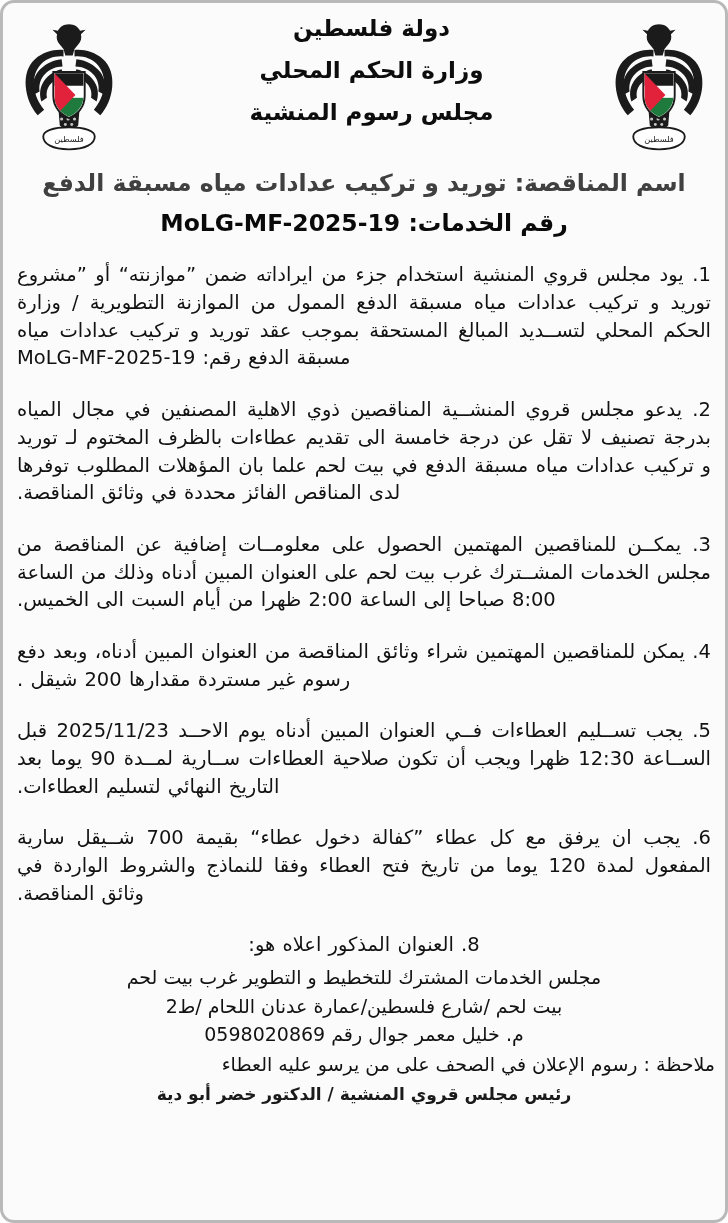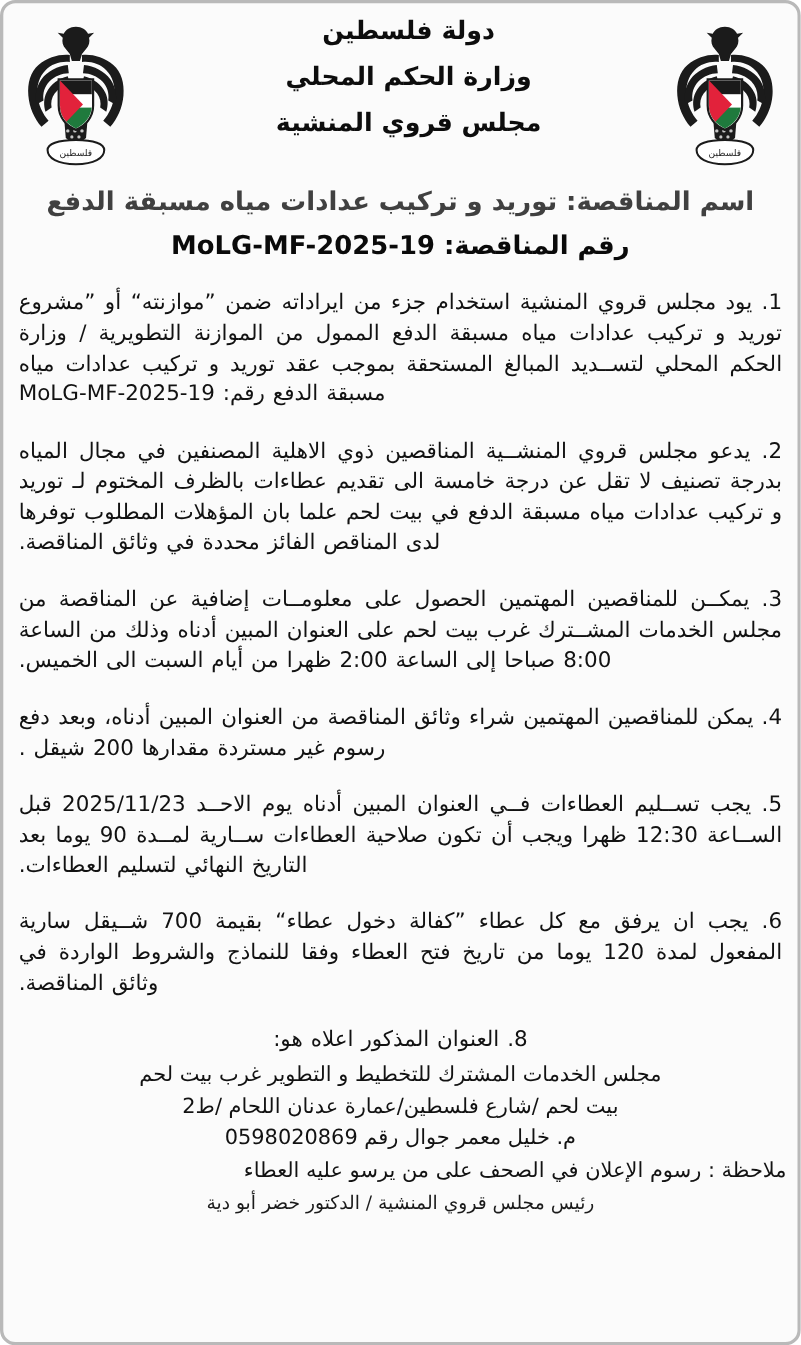--- a/index.html
+++ b/index.html
@@ -119,21 +119,21 @@
 
   .note-line {
     font-size: 19px;
     line-height: 1.4;
     color: #121212;
     margin-top: 3px;
   }
 
   .footer-sign {
     font-size: 17px;
-    font-weight: normal;
+    font-weight: bold;
     color: #1a1a1a;
     text-align: center;
     margin-top: 6px;
   }
 </style>
 </head>
 <body>
 
 <div class="page">
 
@@ -186,21 +186,21 @@
         <g>
           <path d="M22 128 C22 122 32 118 50 118 C68 118 78 122 78 128 C78 136 68 142 50 142 C32 142 22 136 22 128 Z" fill="#ffffff" stroke="#1b1b1b" stroke-width="2"></path>
           <text x="50" y="134" font-size="9" fill="#1b1b1b" text-anchor="middle" font-family="'DejaVu Sans', sans-serif">فلسطين</text>
         </g>
       </svg>
     </div>
 
     <div class="header-titles">
       <div class="line">دولة فلسطين</div>
       <div class="line">وزارة الحكم المحلي</div>
-      <div class="line">مجلس قروي المنشية</div>
+      <div class="line">مجلس رسوم المنشية</div>
     </div>
 
     <div class="emblem right">
       <svg viewBox="0 0 100 155" xmlns="http://www.w3.org/2000/svg">
         <g fill="#1b1b1b">
           <path d="M50 6 C44 6 40 9 38 13 L32 12 L37 17 C36 21 37 25 40 28 L44 33 L46 40 L54 40 L56 33 L60 28 C63 25 64 21 63 17 L68 12 L62 13 C60 9 56 6 50 6 Z"></path>
           <path d="M44 34 C34 33 22 36 13 44 C5 51 2 62 3 74 C4 86 9 97 16 105 L23 99 C17 92 13 83 12 74 C11 64 14 55 20 49 C26 43 35 40 44 41 Z"></path>
           <path d="M42 44 C32 45 22 50 16 58 C11 65 9 74 11 83 L18 79 C17 72 19 65 24 60 C29 55 36 52 43 52 Z"></path>
           <path d="M42 55 C33 57 25 63 21 71 C18 77 18 84 20 90 L26 86 C25 81 26 76 29 72 C33 67 38 64 44 63 Z"></path>
           <path d="M56 34 C66 33 78 36 87 44 C95 51 98 62 97 74 C96 86 91 97 84 105 L77 99 C83 92 87 83 88 74 C89 64 86 55 80 49 C74 43 65 40 56 41 Z"></path>
@@ -237,21 +237,21 @@
           <path d="M22 128 C22 122 32 118 50 118 C68 118 78 122 78 128 C78 136 68 142 50 142 C32 142 22 136 22 128 Z" fill="#ffffff" stroke="#1b1b1b" stroke-width="2"></path>
           <text x="50" y="134" font-size="9" fill="#1b1b1b" text-anchor="middle" font-family="'DejaVu Sans', sans-serif">فلسطين</text>
         </g>
       </svg>
     </div>
   </div>
 
   <div class="tender-name">اسم المناقصة: توريد و تركيب عدادات مياه مسبقة الدفع</div>
 
   <div class="tender-number">
-    <span>رقم المناقصة:</span>
+    <span>رقم الخدمات:</span>
     <span class="num">MoLG-MF-2025-19</span>
   </div>
 
   <div class="body">
     <div class="clause j">1. يود مجلس قروي المنشية  استخدام جزء من ايراداته ضمن ”موازنته“ أو ”مشروع توريد و تركيب عدادات مياه مسبقة الدفع الممول من الموازنة التطويرية / وزارة الحكم المحلي لتســديد المبالغ المستحقة بموجب عقد توريد و تركيب عدادات مياه مسبقة الدفع  رقم: MoLG-MF-2025-19</div>
     <div class="clause j">2. يدعو مجلس قروي المنشــية  المناقصين ذوي الاهلية المصنفين في مجال المياه بدرجة تصنيف لا تقل عن درجة خامسة  الى تقديم عطاءات بالظرف المختوم لـ توريد و تركيب عدادات مياه مسبقة الدفع في بيت لحم علما بان المؤهلات المطلوب توفرها لدى المناقص الفائز محددة في  وثائق المناقصة.</div>
     <div class="clause j">3. يمكــن للمناقصين المهتمين الحصول على معلومــات إضافية عن المناقصة من مجلس الخدمات المشــترك غرب بيت لحم  على العنوان المبين أدناه وذلك من الساعة 8:00 صباحا إلى الساعة 2:00 ظهرا  من أيام السبت  الى الخميس.</div>
     <div class="clause j">4. يمكن للمناقصين المهتمين شراء وثائق المناقصة من العنوان المبين أدناه، وبعد دفع رسوم غير مستردة مقدارها 200 شيقل .</div>
     <div class="clause j">5. يجب تســليم العطاءات فــي العنوان المبين أدناه يوم الاحــد 2025/11/23  قبل الســاعة 12:30 ظهرا ويجب أن تكون صلاحية العطاءات ســارية لمــدة 90 يوما بعد التاريخ النهائي لتسليم العطاءات.</div>
     <div class="clause j">6. يجب ان يرفق مع كل عطاء ”كفالة دخول عطاء“ بقيمة 700 شــيقل  سارية المفعول لمدة 120 يوما من تاريخ فتح العطاء  وفقا للنماذج والشروط الواردة في وثائق المناقصة.</div>

